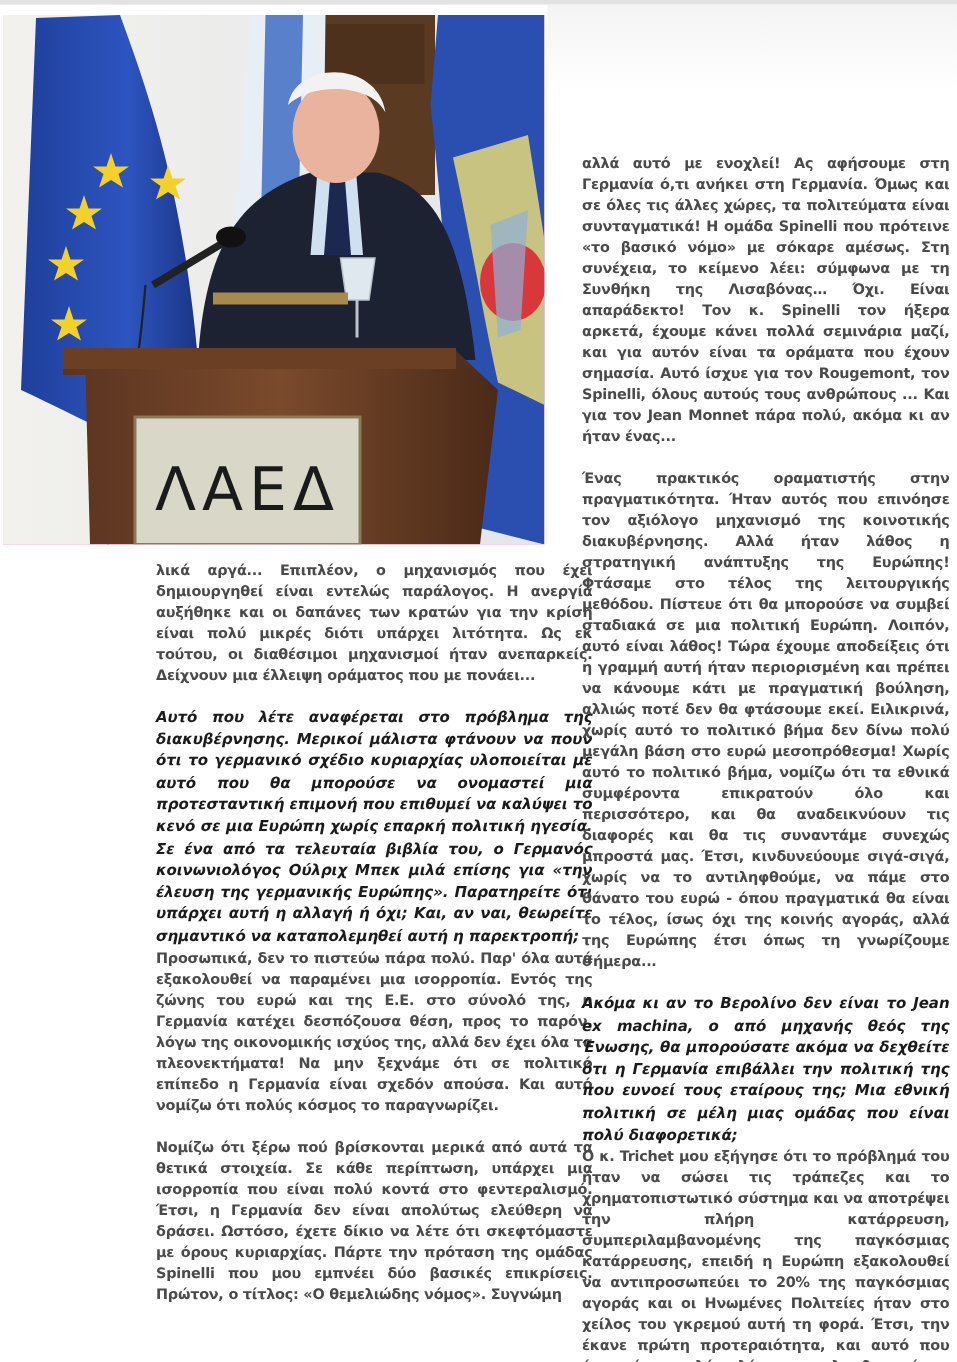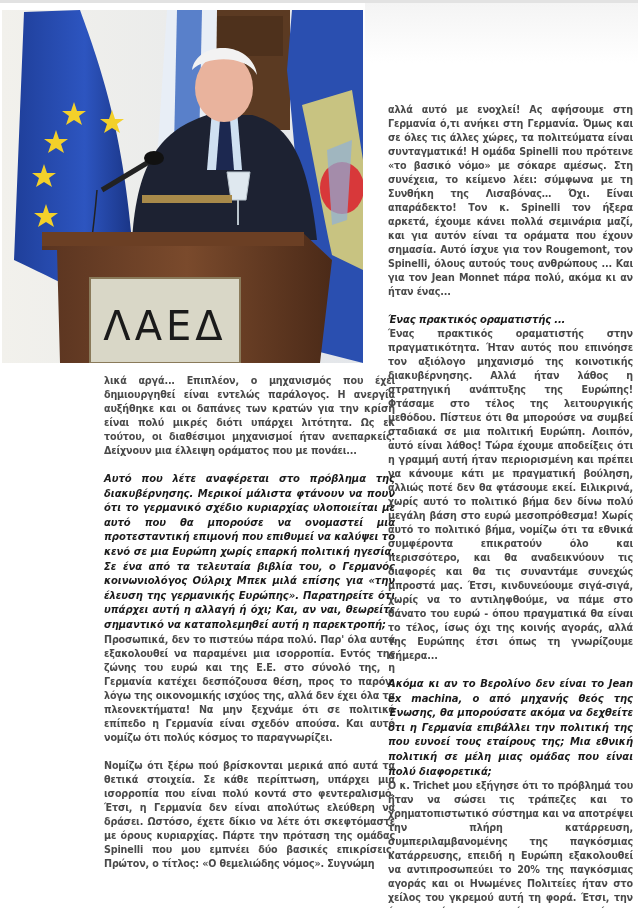--- a/index.html
+++ b/index.html
@@ -101,18 +101,17 @@
   <div class="gap"></div>
   <p class="q">Αυτό που λέτε αναφέρεται στο πρόβλημα της διακυβέρνησης. Μερικοί μάλιστα φτάνουν να πουν ότι το γερμανικό σχέδιο κυριαρχίας υλοποιείται με αυτό που θα μπορούσε να ονομαστεί μια προτεσταντική επιμονή που επιθυμεί να καλύψει το κενό σε μια Ευρώπη χωρίς επαρκή πολιτική ηγεσία. Σε ένα από τα τελευταία βιβλία του, ο Γερμανός κοινωνιολόγος Ούλριχ Μπεκ μιλά επίσης για «την έλευση της γερμανικής Ευρώπης». Παρατηρείτε ότι υπάρχει αυτή η αλλαγή ή όχι; Και, αν ναι, θεωρείτε σημαντικό να καταπολεμηθεί αυτή η παρεκτροπή;</p>
   <p>Προσωπικά, δεν το πιστεύω πάρα πολύ. Παρ' όλα αυτά εξακολουθεί να παραμένει μια ισορροπία. Εντός της ζώνης του ευρώ και της Ε.Ε. στο σύνολό της, η Γερμανία κατέχει δεσπόζουσα θέση, προς το παρόν, λόγω της οικονομικής ισχύος της, αλλά δεν έχει όλα τα πλεονεκτήματα! Να μην ξεχνάμε ότι σε πολιτικό επίπεδο η Γερμανία είναι σχεδόν απούσα. Και αυτό νομίζω ότι πολύς κόσμος το παραγνωρίζει.</p>
   <div class="gap"></div>
   <p>Νομίζω ότι ξέρω πού βρίσκονται μερικά από αυτά τα θετικά στοιχεία. Σε κάθε περίπτωση, υπάρχει μια ισορροπία που είναι πολύ κοντά στο φεντεραλισμό. Έτσι, η Γερμανία δεν είναι απολύτως ελεύθερη να δράσει. Ωστόσο, έχετε δίκιο να λέτε ότι σκεφτόμαστε με όρους κυριαρχίας. Πάρτε την πρόταση της ομάδας Spinelli που μου εμπνέει δύο βασικές επικρίσεις. Πρώτον, ο τίτλος: «Ο θεμελιώδης νόμος». Συγνώμη</p>
 </div>
 
 <div class="col right">
   <p>αλλά αυτό με ενοχλεί! Ας αφήσουμε στη Γερμανία ό,τι ανήκει στη Γερμανία. Όμως και σε όλες τις άλλες χώρες, τα πολιτεύματα είναι συνταγματικά! Η ομάδα Spinelli που πρότεινε «το βασικό νόμο» με σόκαρε αμέσως. Στη συνέχεια, το κείμενο λέει: σύμφωνα με τη Συνθήκη της Λισαβόνας… Όχι. Είναι απαράδεκτο! Τον κ. Spinelli τον ήξερα αρκετά, έχουμε κάνει πολλά σεμινάρια μαζί, και για αυτόν είναι τα οράματα που έχουν σημασία. Αυτό ίσχυε για τον Rougemont, τον Spinelli, όλους αυτούς τους ανθρώπους ... Και για τον Jean Monnet πάρα πολύ, ακόμα κι αν ήταν ένας...</p>
   <div class="gap"></div>
-  <p class="h">Ένας πρακτικός οραματιστής ...</p>
   <p>Ένας πρακτικός οραματιστής στην πραγματικότητα. Ήταν αυτός που επινόησε τον αξιόλογο μηχανισμό της κοινοτικής διακυβέρνησης. Αλλά ήταν λάθος η στρατηγική ανάπτυξης της Ευρώπης! Φτάσαμε στο τέλος της λειτουργικής μεθόδου. Πίστευε ότι θα μπορούσε να συμβεί σταδιακά σε μια πολιτική Ευρώπη. Λοιπόν, αυτό είναι λάθος! Τώρα έχουμε αποδείξεις ότι η γραμμή αυτή ήταν περιορισμένη και πρέπει να κάνουμε κάτι με πραγματική βούληση, αλλιώς ποτέ δεν θα φτάσουμε εκεί. Ειλικρινά, χωρίς αυτό το πολιτικό βήμα δεν δίνω πολύ μεγάλη βάση στο ευρώ μεσοπρόθεσμα! Χωρίς αυτό το πολιτικό βήμα, νομίζω ότι τα εθνικά συμφέροντα επικρατούν όλο και περισσότερο, και θα αναδεικνύουν τις διαφορές και θα τις συναντάμε συνεχώς μπροστά μας. Έτσι, κινδυνεύουμε σιγά-σιγά, χωρίς να το αντιληφθούμε, να πάμε στο θάνατο του ευρώ - όπου πραγματικά θα είναι το τέλος, ίσως όχι της κοινής αγοράς, αλλά της Ευρώπης έτσι όπως τη γνωρίζουμε σήμερα...</p>
   <div class="gap"></div>
   <p class="q">Ακόμα κι αν το Βερολίνο δεν είναι το Jean ex machina, ο από μηχανής θεός της Ένωσης, θα μπορούσατε ακόμα να δεχθείτε ότι η Γερμανία επιβάλλει την πολιτική της που ευνοεί τους εταίρους της; Μια εθνική πολιτική σε μέλη μιας ομάδας που είναι πολύ διαφορετικά;</p>
   <p>Ο κ. Trichet μου εξήγησε ότι το πρόβλημά του ήταν να σώσει τις τράπεζες και το χρηματοπιστωτικό σύστημα και να αποτρέψει την πλήρη κατάρρευση, συμπεριλαμβανομένης της παγκόσμιας κατάρρευσης, επειδή η Ευρώπη εξακολουθεί να αντιπροσωπεύει το 20% της παγκόσμιας αγοράς και οι Ηνωμένες Πολιτείες ήταν στο χείλος του γκρεμού αυτή τη φορά. Έτσι, την έκανε πρώτη προτεραιότητα, και αυτό που έκανε ήταν πολύ καλό, συμπεριλαμβανομένων των δανείων που η Ευρωπαϊκή Κεντρική Τράπεζα χορήγησε, ενάντια στις συμβουλές της Γερμανίας. Επέκτεινε την αποστολή της Ε.Κ. Τράπεζας και, ακόμη κι αν δεν ανα-</p>
 </div>
 
 </body></html>

